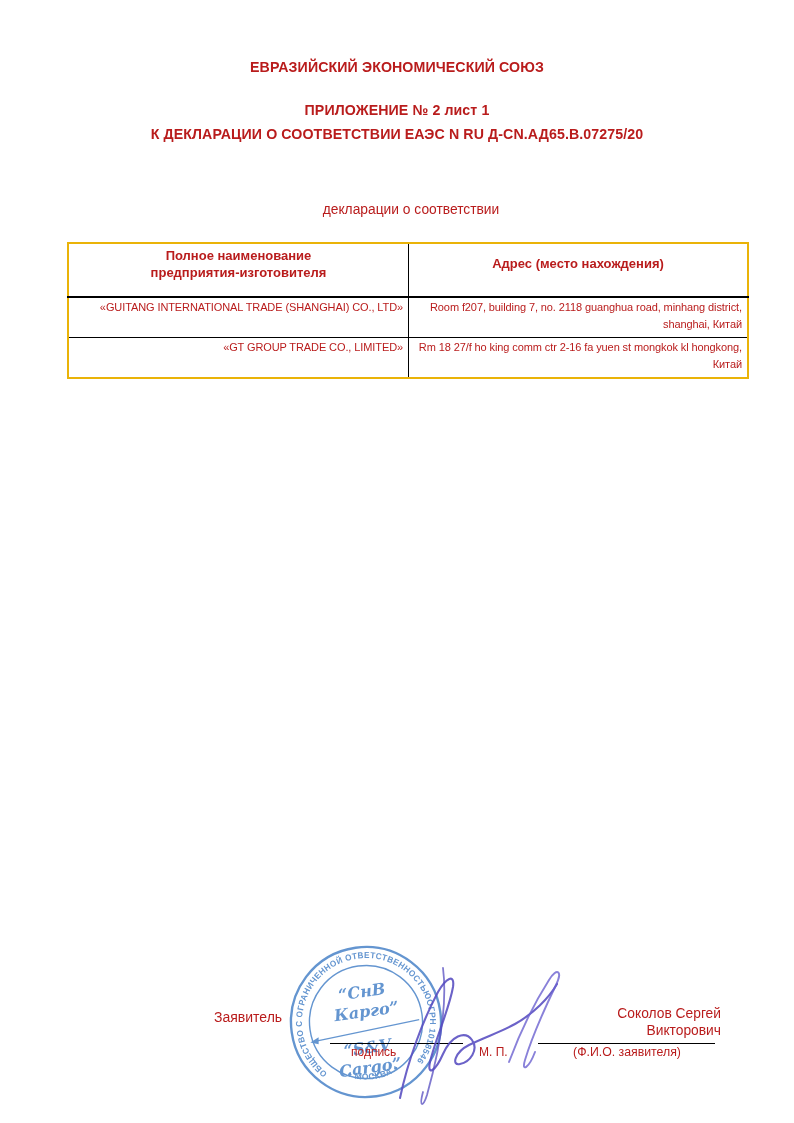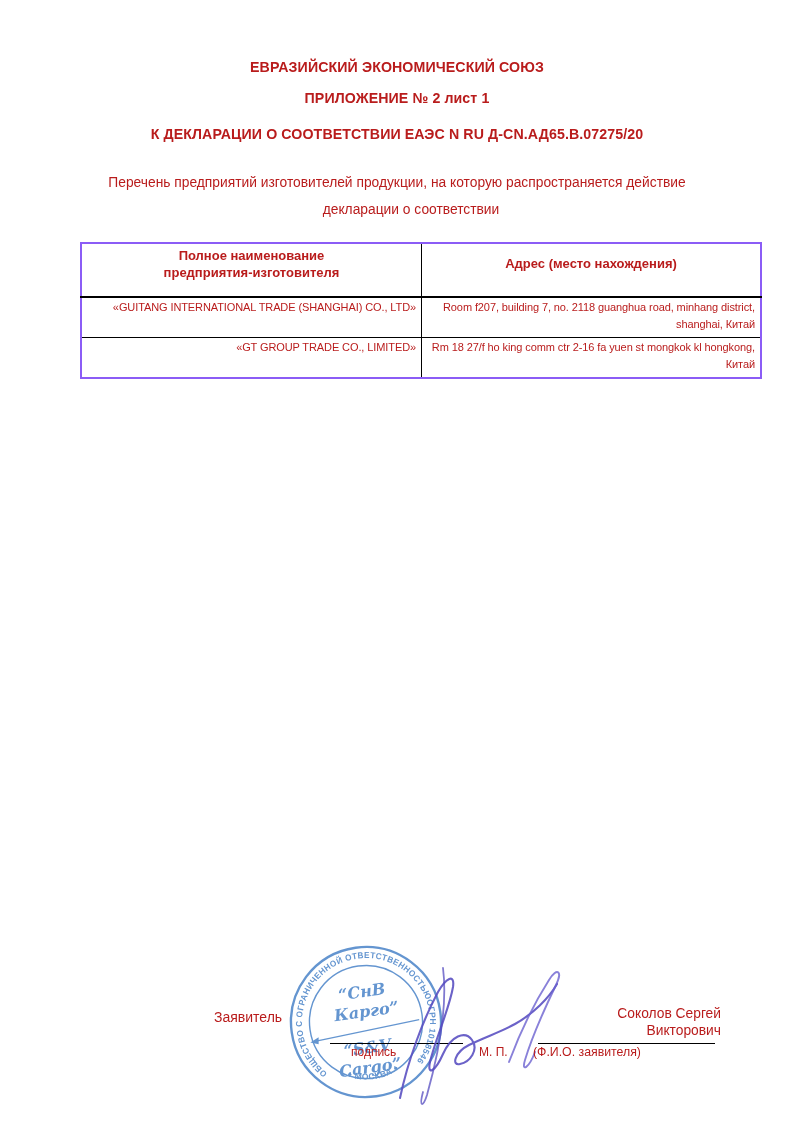--- a/index.html
+++ b/index.html
@@ -4,31 +4,30 @@
 <style>
   html,body{margin:0;padding:0;background:#ffffff;}
   .page{
     position:relative;width:794px;height:1123px;background:#ffffff;overflow:hidden;
     font-family:"Liberation Sans", sans-serif;color:#b91c1c;
   }
   .abs{position:absolute;}
   .centerline{position:absolute;left:0;right:0;text-align:center;}
   .title{font-weight:bold;font-size:14.2px;line-height:18px;letter-spacing:.1px;}
   .t1{top:58px;}
-  .t2{top:89px;}
+  .t2{top:101px;}
   .t3{top:125px;}
   .intro{font-size:13.8px;line-height:18px;}
   .i1{top:174px;}
   .i2{top:201px;margin-left:28px;}
 
   table.mtable{
     position:absolute;left:67px;top:242px;width:661px;
     border-collapse:collapse;table-layout:fixed;
-    border:2px solid #8b5cf6;
-    margin-left:13px;
+    border:2px solid #eab308;
   }
   table.mtable th, table.mtable td{border:1px solid #000;}
   table.mtable th{
     height:49px;vertical-align:top;text-align:center;
     font-size:13px;font-weight:bold;line-height:17px;
     border-bottom:2px solid #000;padding:3px 4px 0 4px;
   }
   th.c1{width:331px;}
   th.c2{width:330px;}
   th .wrapcap{display:inline-block;max-width:238px;}
@@ -38,37 +37,36 @@
     font-size:11px;line-height:16.5px;
     padding:1px 5px 2px 5px;letter-spacing:-0.1px;text-align:right;
   }
 
   .applicant{left:214px;top:1009px;font-size:14px;}
   .mp{left:479px;top:1045px;font-size:12px;}
   .podpis{left:351px;top:1045px;width:100px;text-align:left;font-size:12px;}
   .sigline{left:330px;top:1043px;width:133px;border-top:1.4px solid #000;height:0;}
   .nameblock{left:533px;top:1006px;width:188px;text-align:right;font-size:13.8px;line-height:16.5px;}
   .nameline{left:538px;top:1043px;width:177px;border-top:1.4px solid #000;height:0;}
-  .fio{left:533px;top:1045px;width:188px;text-align:left;font-size:12.3px;}
+  .fio{left:533px;top:1045px;width:188px;text-align:center;font-size:12.3px;}
 
   .stampwrap{left:286px;top:941px;width:160px;height:162px;}
   .sigwrap{left:383px;top:940px;width:192px;height:172px;}
   .stampwrap svg .ring{font-family:"Liberation Sans",sans-serif;font-size:8.6px;font-weight:bold;letter-spacing:.4px;}
   .stampwrap svg .script{font-family:"DejaVu Serif",serif;font-style:italic;font-weight:bold;}
 </style>
 </head>
 <body>
 
 <div class="page">
 
   <div class="centerline title t1">ЕВРАЗИЙСКИЙ ЭКОНОМИЧЕСКИЙ СОЮЗ</div>
   <div class="centerline title t2">ПРИЛОЖЕНИЕ № 2 лист 1</div>
   <div class="centerline title t3">К ДЕКЛАРАЦИИ О СООТВЕТСТВИИ ЕАЭС N RU Д-CN.АД65.В.07275/20</div>
 
-  <div class="centerline intro i1">Перечень предприятий изготовителей продукции, на которую распространяется действие</div>
   <div class="centerline intro i2">декларации о соответствии</div>
 
   <table class="mtable">
     <thead>
       <tr>
         <th class="c1">
           <span class="wrapcap">Полное наименование предприятия-изготовителя</span>
         </th>
         <th class="c2">
           <span class="wrapcap">Адрес (место нахождения)</span>

